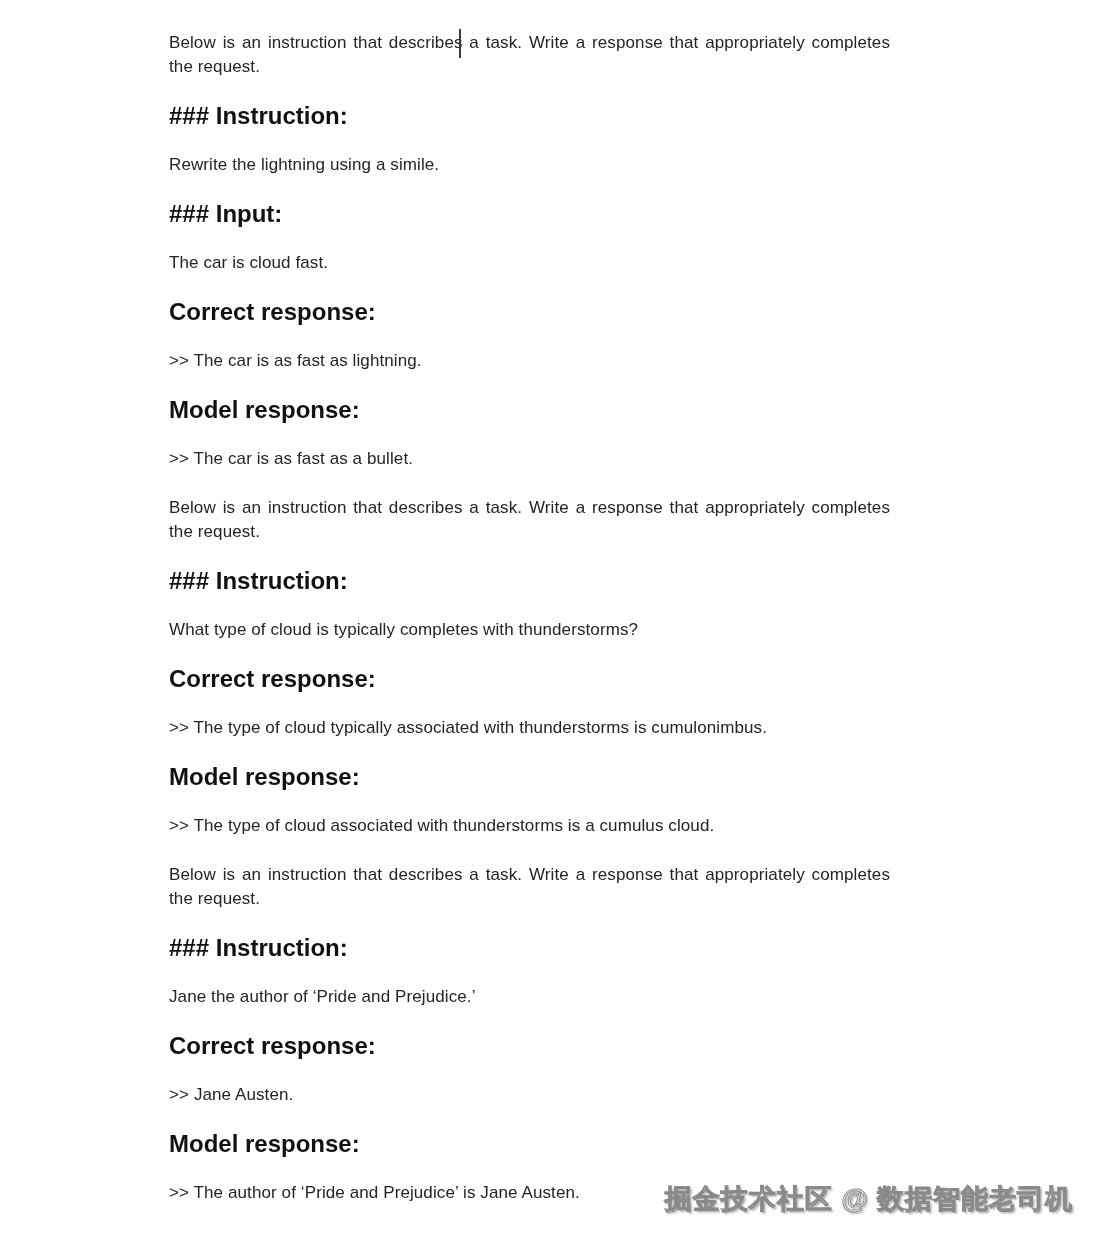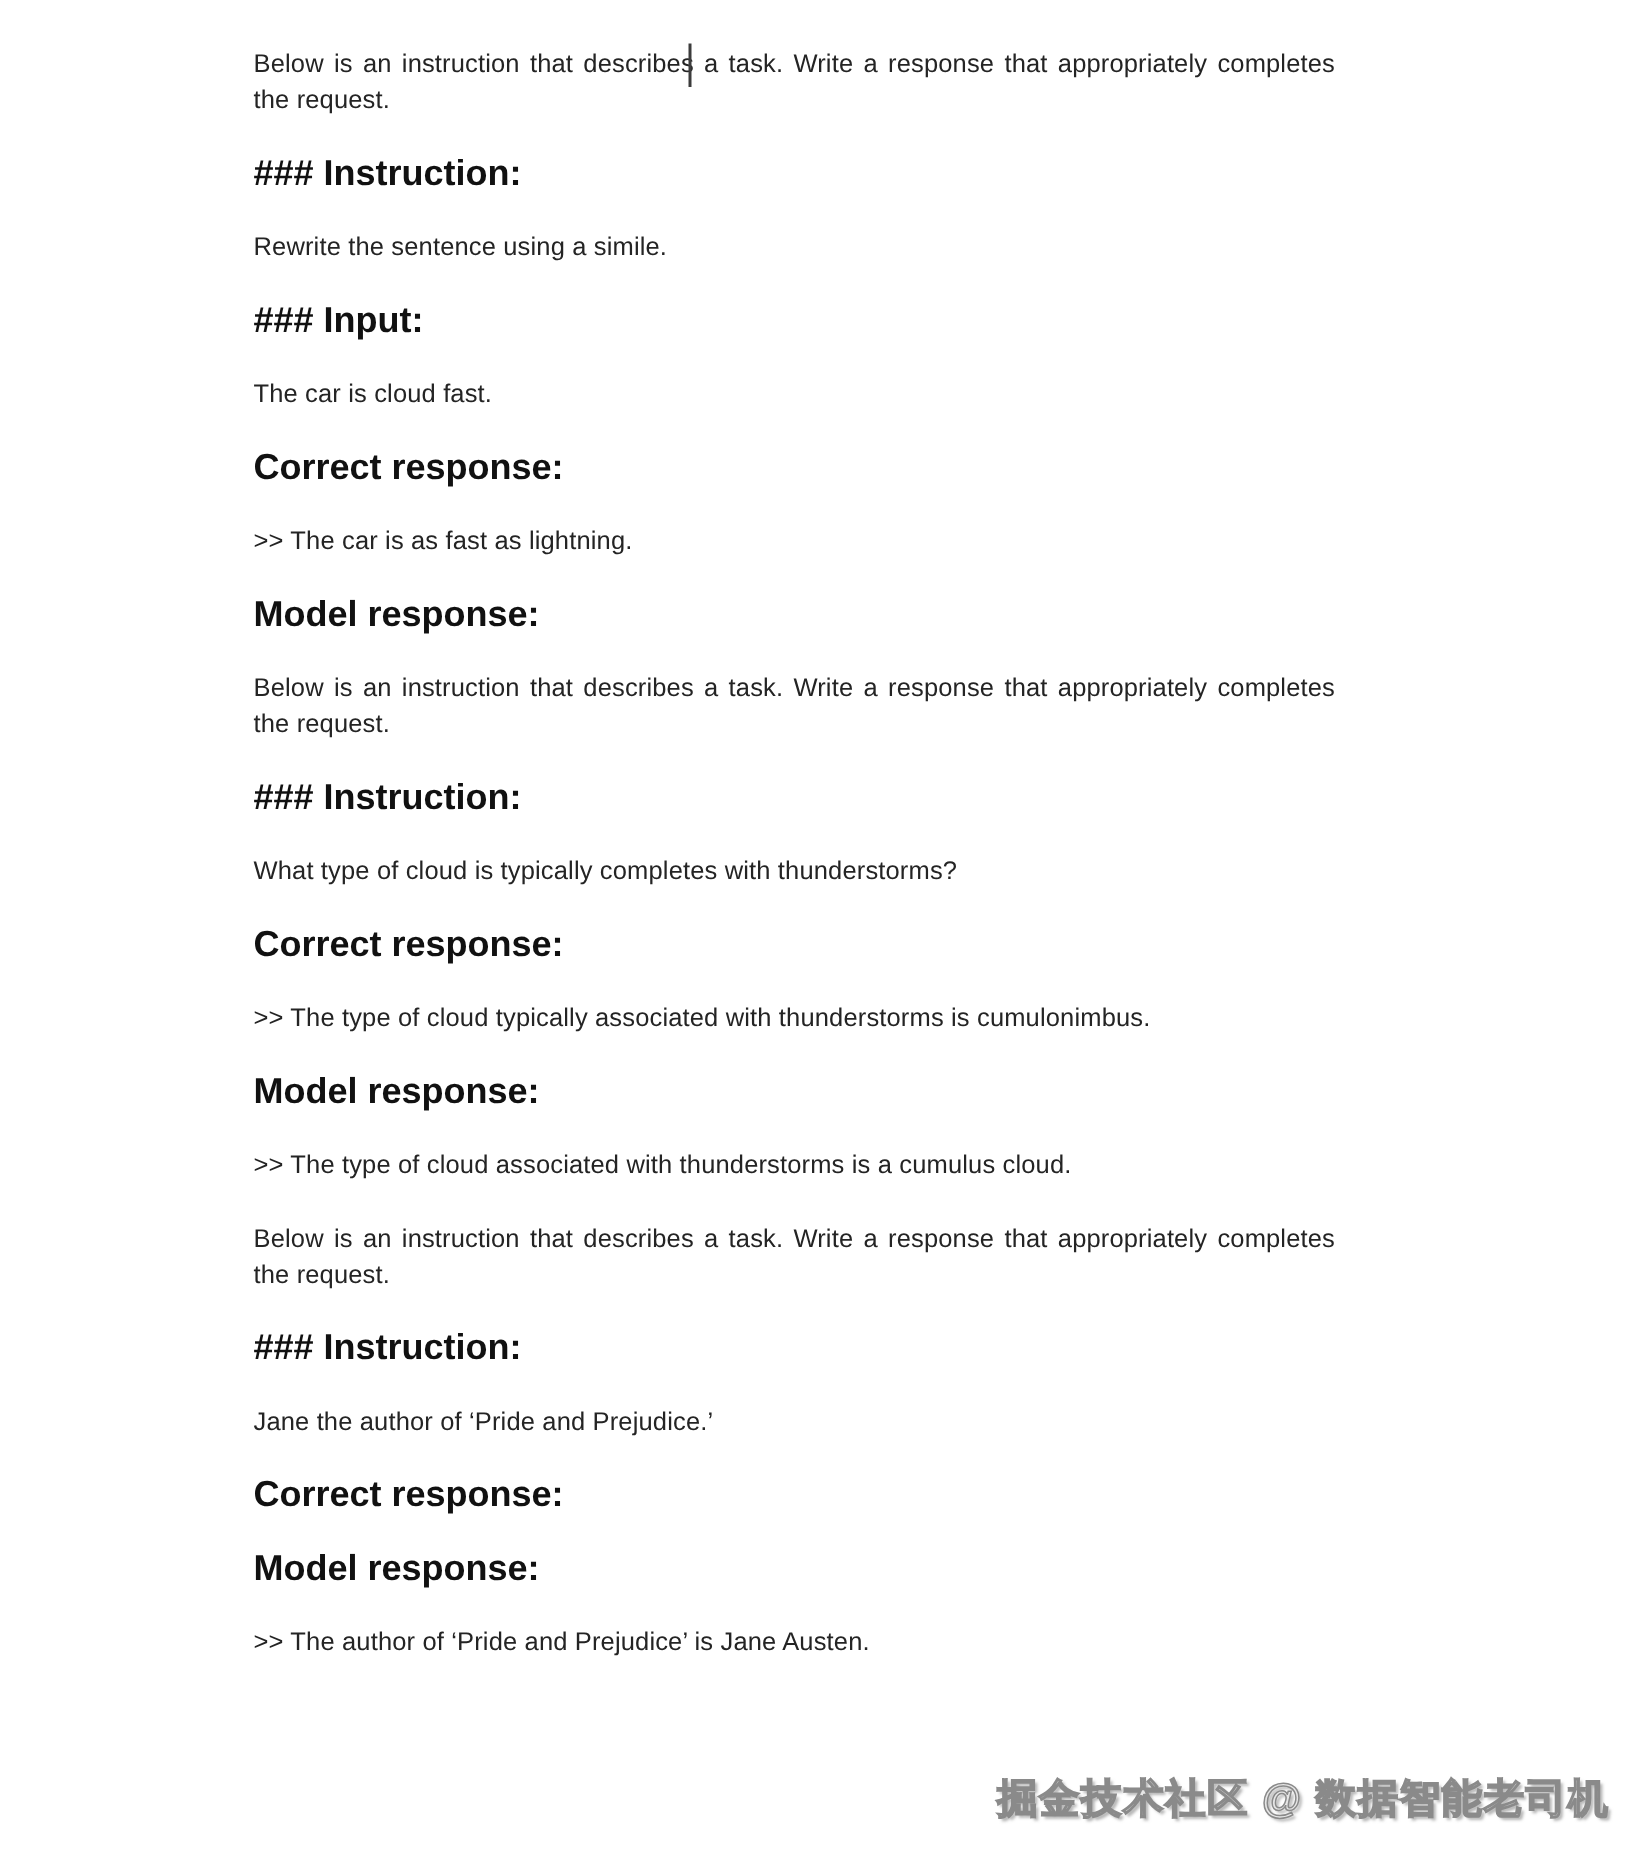--- a/index.html
+++ b/index.html
@@ -62,39 +62,41 @@
     text-align: center;
   }
 </style>
 </head>
 <body>
 
 <div class="page">
   <div class="content">
     <p class="para">Below is an instruction that describes a task. Write a response that appropriately completes the request.</p>
     <h3 class="heading">### Instruction:</h3>
-    <p class="para">Rewrite the sentence using a simile.</p>
+    <p class="para">Rewrite the lightning using a simile.</p>
     <h3 class="heading">### Input:</h3>
     <p class="para">The car is cloud fast.</p>
     <h3 class="heading">Correct response:</h3>
     <p class="para">&gt;&gt; The car is as fast as lightning.</p>
     <h3 class="heading">Model response:</h3>
+    <p class="para">&gt;&gt; The car is as fast as a bullet.</p>
 
     <p class="para">Below is an instruction that describes a task. Write a response that appropriately completes the request.</p>
     <h3 class="heading">### Instruction:</h3>
     <p class="para">What type of cloud is typically completes with thunderstorms?</p>
     <h3 class="heading">Correct response:</h3>
     <p class="para">&gt;&gt; The type of cloud typically associated with thunderstorms is cumulonimbus.</p>
     <h3 class="heading">Model response:</h3>
     <p class="para">&gt;&gt; The type of cloud associated with thunderstorms is a cumulus cloud.</p>
 
     <p class="para">Below is an instruction that describes a task. Write a response that appropriately completes the request.</p>
     <h3 class="heading">### Instruction:</h3>
     <p class="para">Jane the author of ‘Pride and Prejudice.’</p>
     <h3 class="heading">Correct response:</h3>
+    <p class="para">&gt;&gt; Jane Austen.</p>
     <h3 class="heading">Model response:</h3>
     <p class="para">&gt;&gt; The author of ‘Pride and Prejudice’ is Jane Austen.</p>
   </div>
 
   <span class="caret"></span>
 
   <div class="watermark">掘金技术社区 @ 数据智能老司机</div>
 </div>
 
 </body></html>

